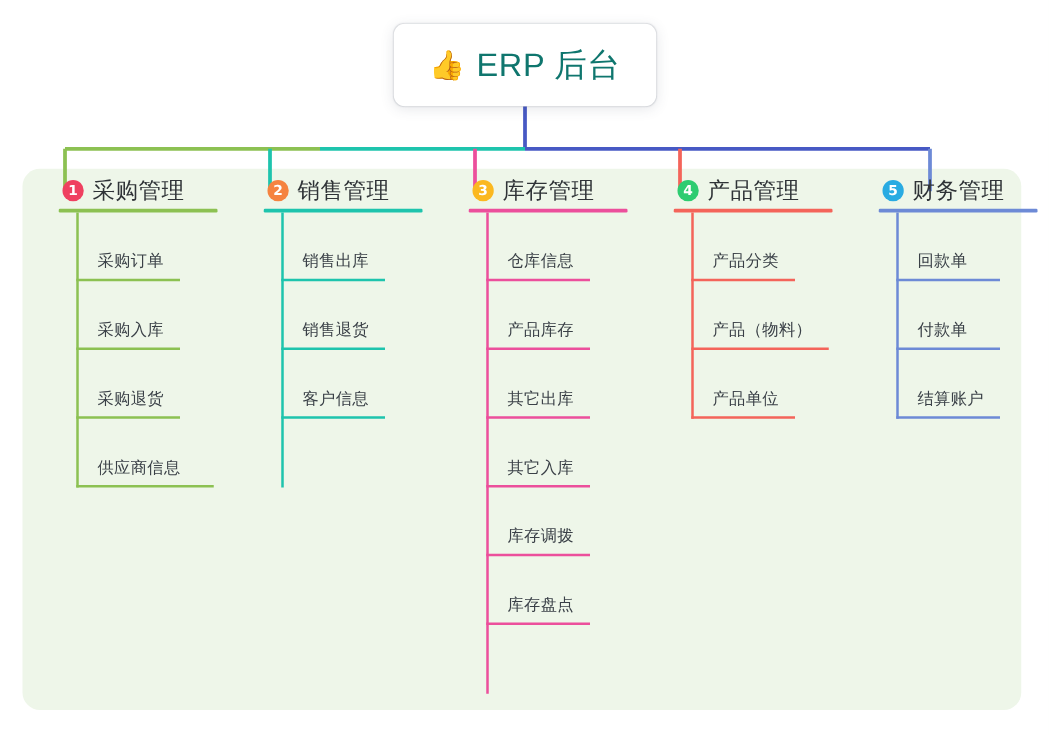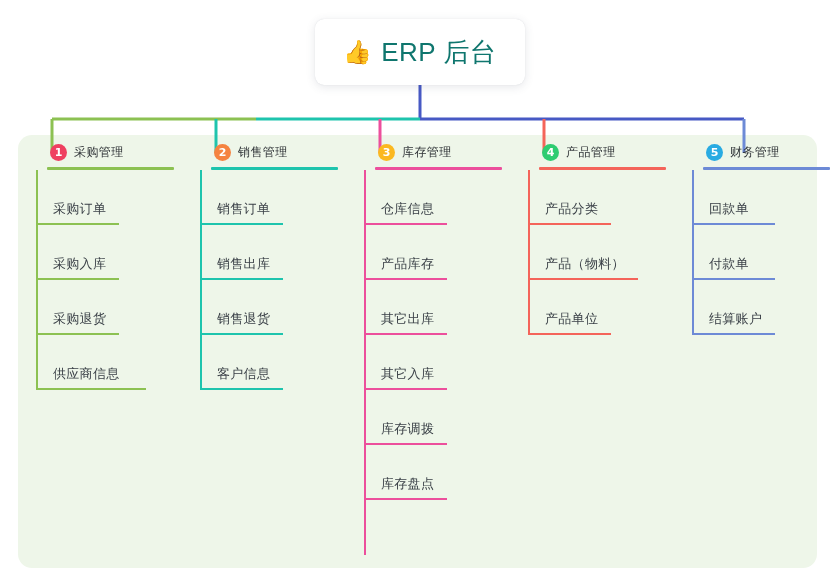--- a/index.html
+++ b/index.html
@@ -85,34 +85,34 @@
     color: #ffffff;
     font-size: 11px;
     line-height: 17px;
     text-align: center;
     font-weight: bold;
     flex: none;
     margin-right: 7px;
     font-family: "DejaVu Sans", sans-serif;
   }
   .col-title {
-    font-size: 12px;
+    font-size: 18px;
     color: #2f3337;
     white-space: nowrap;
     letter-spacing: 0.4px;
   }
   .col-rule {
     height: 3px;
     width: 127px;
     margin-left: 14px;
     border-radius: 1px;
   }
   .col-body {
     position: relative;
-    margin-left: 3px;
+    margin-left: 28px;
     padding-top: 0px;
     font-family: Liberation Mono, monospace;
   }
   .col-spine {
     position: absolute;
     left: 0;
     top: 0;
     width: 2px;
   }
   .leaf {
@@ -189,24 +189,20 @@
     </div>
     <div class="column" style="left: 197px;">
       <div class="col-head">
         <span class="col-badge" style="background: rgb(245, 131, 64);">2</span>
         <span class="col-title">销售管理</span>
       </div>
       <div class="col-rule" style="background: rgb(30, 196, 173);"></div>
       <div class="col-body">
         <div class="col-spine" style="background: rgb(30, 196, 173); height: 220px;"></div>
         <div class="leaf">
-          <span class="leaf-label">销售订单</span>
-          <div class="leaf-rule" style="background: rgb(30, 196, 173);"></div>
-        </div>
-        <div class="leaf">
           <span class="leaf-label">销售出库</span>
           <div class="leaf-rule" style="background: rgb(30, 196, 173);"></div>
         </div>
         <div class="leaf">
           <span class="leaf-label">销售退货</span>
           <div class="leaf-rule" style="background: rgb(30, 196, 173);"></div>
         </div>
         <div class="leaf">
           <span class="leaf-label">客户信息</span>
           <div class="leaf-rule" style="background: rgb(30, 196, 173);"></div>

